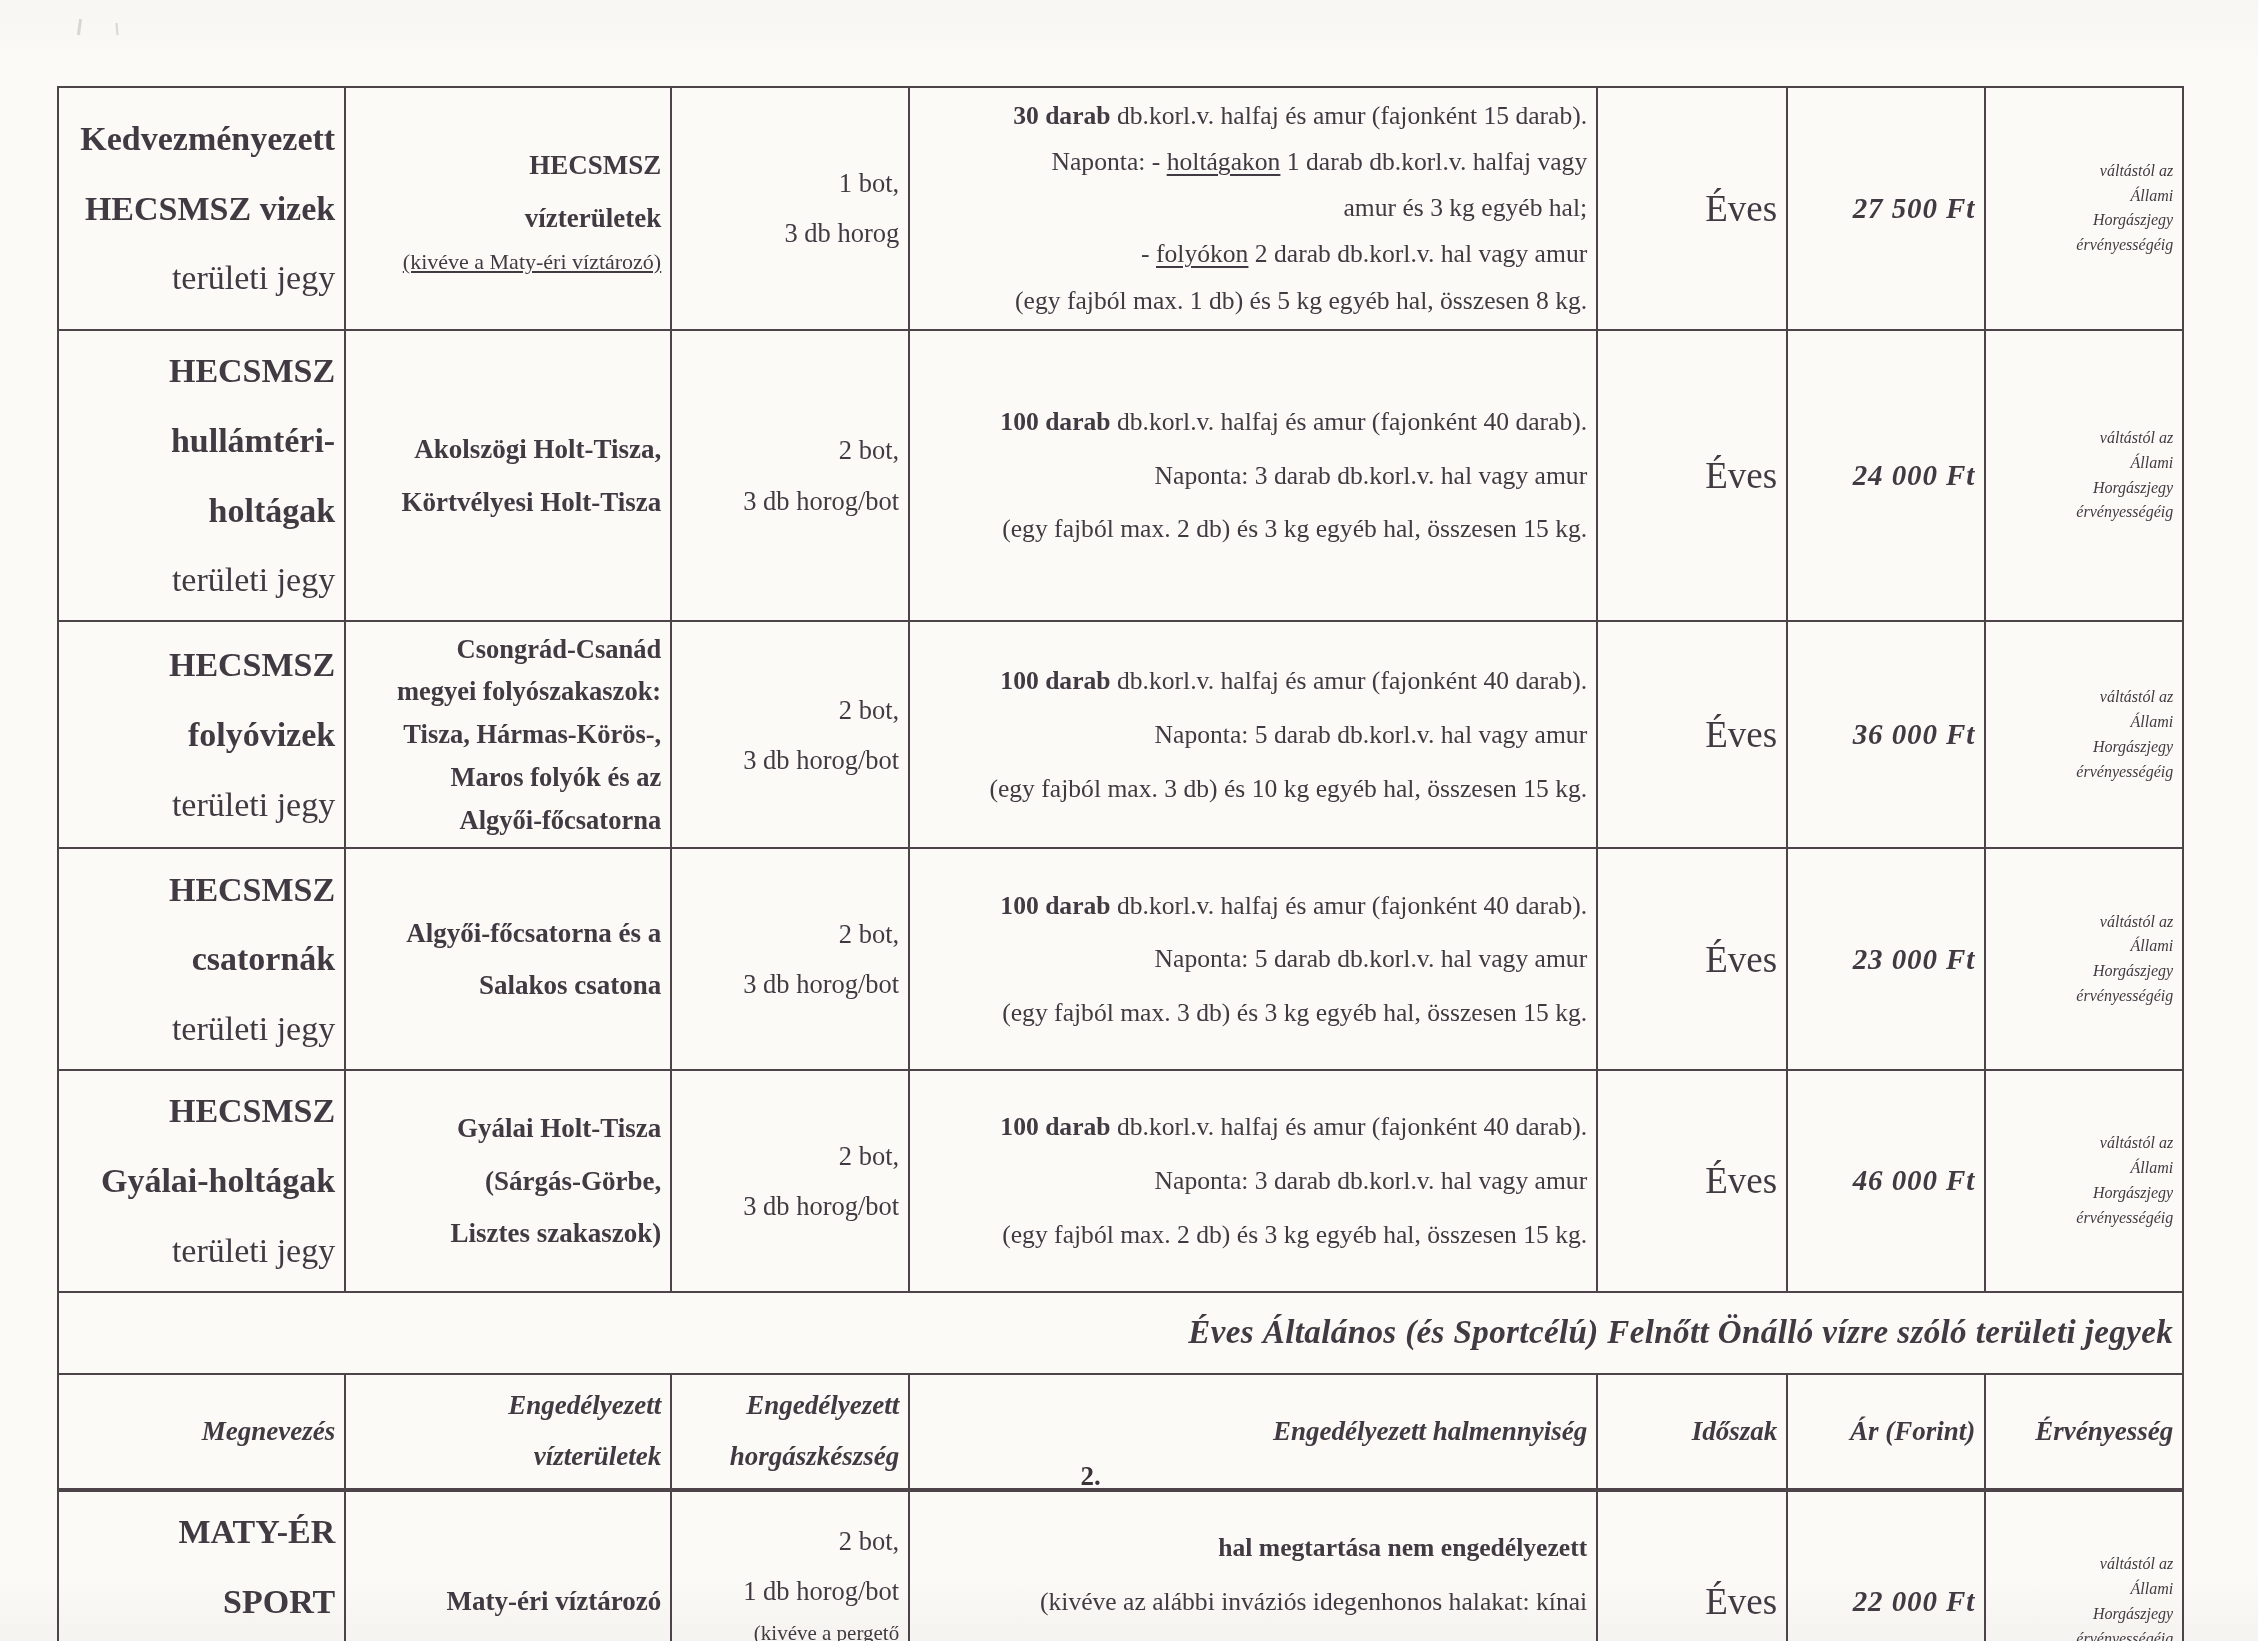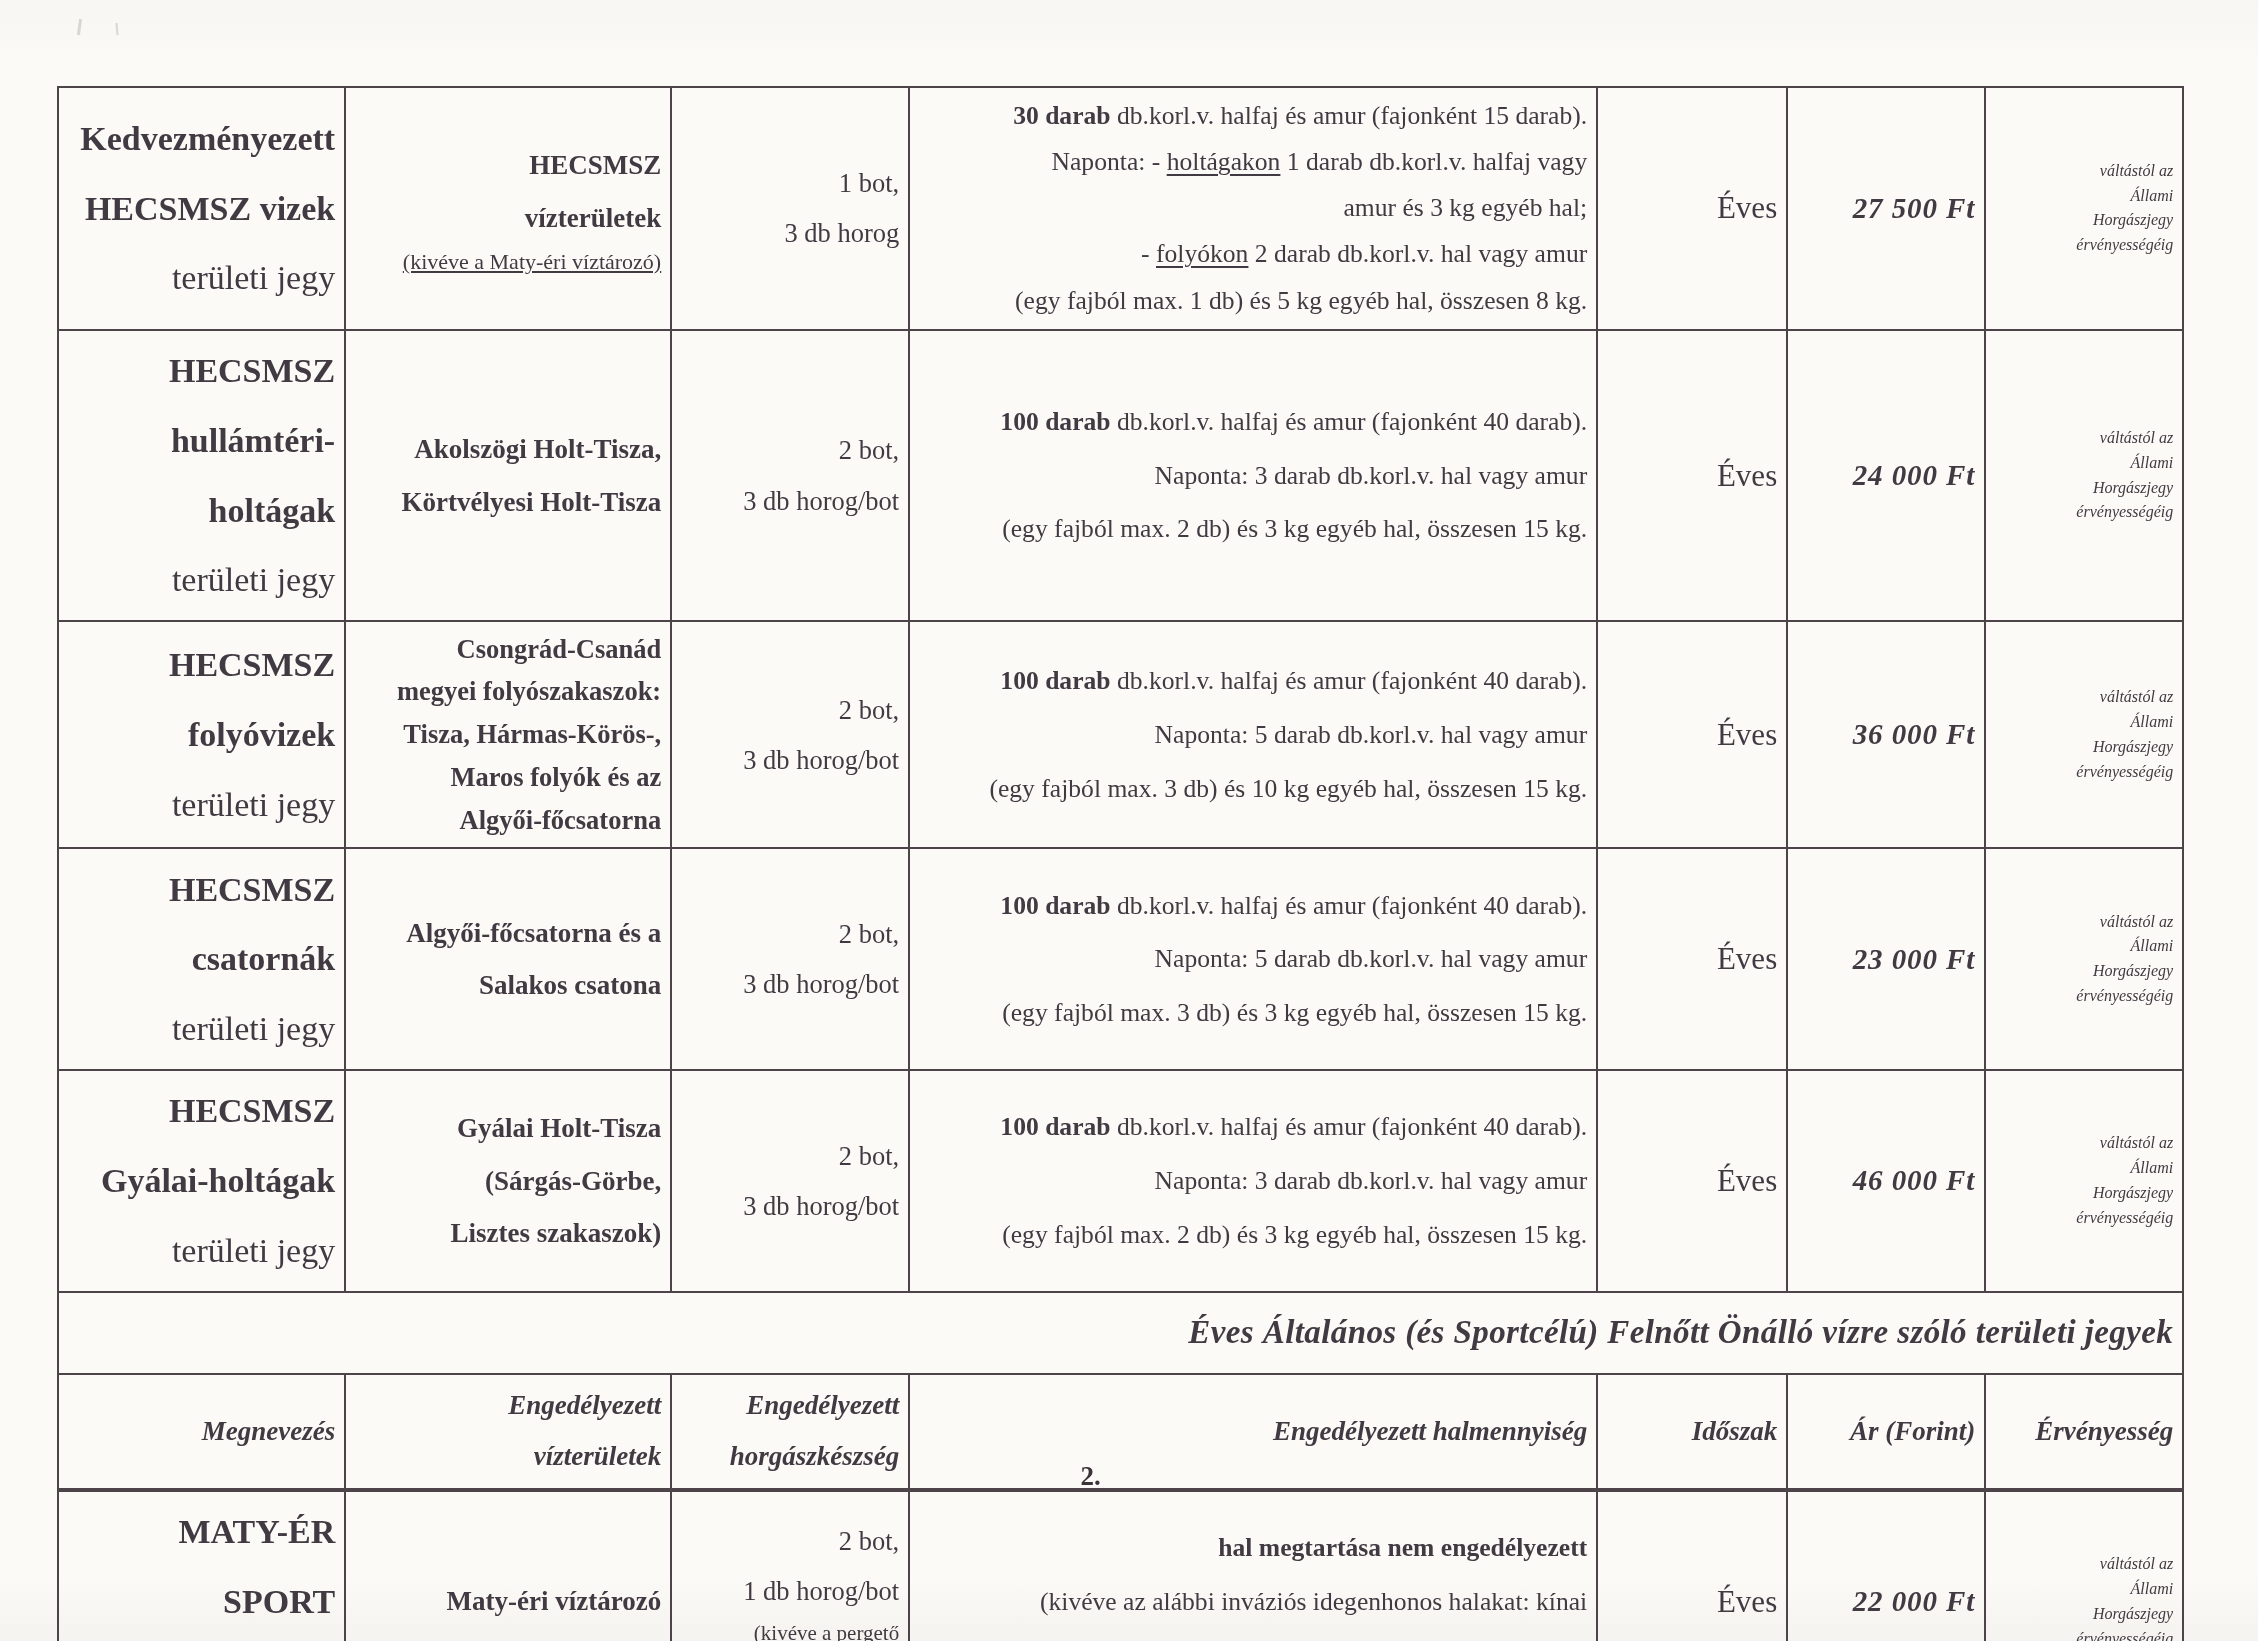--- a/index.html
+++ b/index.html
@@ -42,21 +42,21 @@
 
   .cell-name{font-size:34px;line-height:2.05;}
   .cell-name .nm-bold{font-weight:bold;}
   .cell-waters{font-size:27px;line-height:1.95;font-weight:bold;}
   tr.r3 .cell-waters{line-height:1.62;font-size:26.5px;}
   .w-small{font-size:22px;font-weight:normal;line-height:1.5;text-decoration:underline;}
   .cell-gear{font-size:26.5px;line-height:1.9;}
   .g-small{font-size:21px;line-height:1.7;}
   .cell-q{font-size:25.6px;line-height:2.1;}
   tr.r1 .cell-q{line-height:1.8;}
-  .cell-period{font-size:31px;padding-left:24px;}
+  .cell-period{font-size:37px;padding-left:24px;}
   .cell-price{font-size:29px;font-weight:bold;font-style:italic;letter-spacing:0.9px;margin-top:15px;}
   .cell-validity{font-size:16px;font-style:italic;line-height:1.55;}
   .cell-heading{font-size:33px;font-weight:bold;font-style:italic;letter-spacing:0.4px;}
   .cell-colhead{font-size:27px;font-style:italic;line-height:1.9;font-weight:600;}
   .q-line1 .b{font-weight:bold;}
 
   .page-number{
     position:absolute;left:1055px;top:1461px;width:71px;text-align:center;
     font-size:27px;font-weight:bold;color:#3c3239;
   }

